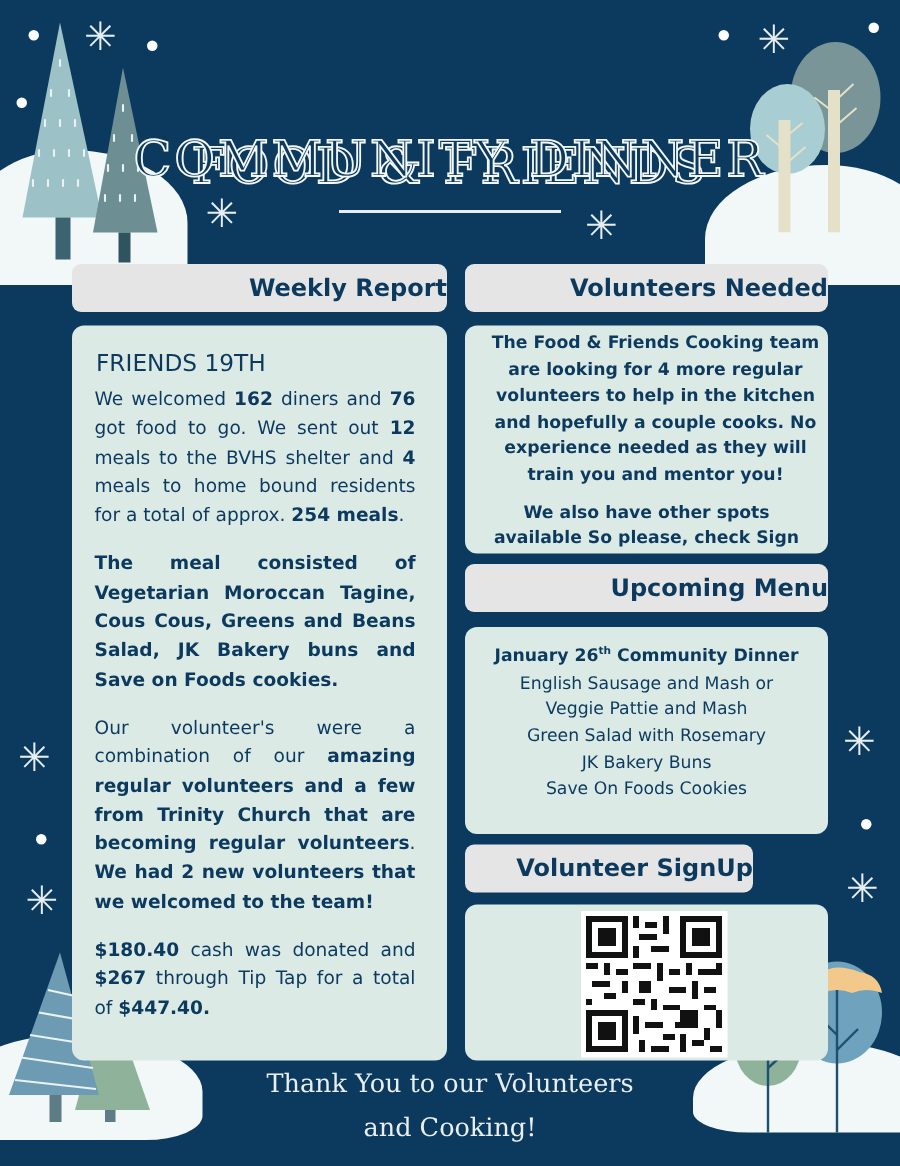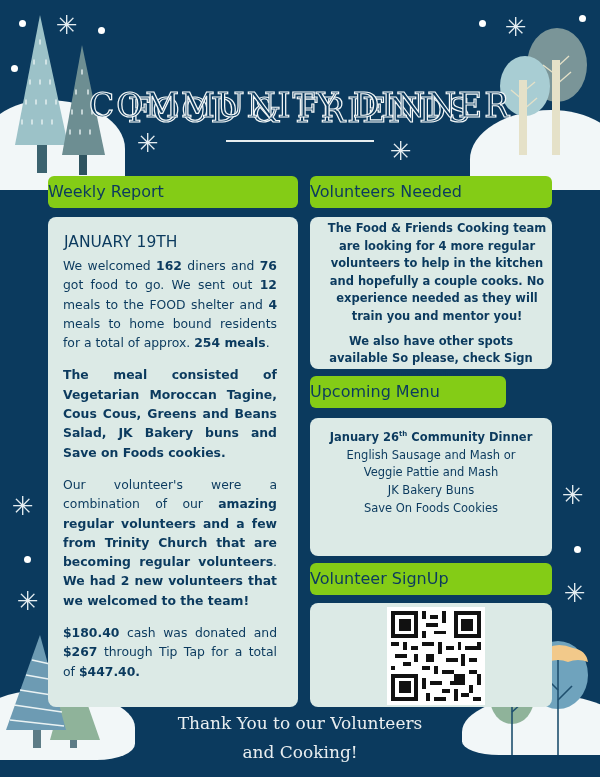--- a/index.html
+++ b/index.html
@@ -1,21 +1,21 @@
 <!DOCTYPE html>
 <html><head>
 <meta charset="utf-8">
 <style>
   html, body { margin:0; padding:0; }
   body { width:600px; height:777px; background:#0b3a5e; position:relative; overflow:hidden; font-family:"DejaVu Sans", sans-serif; color:#0b3a5e; }
   .abs { position:absolute; }
   .title { left:0; width:600px; text-align:center; color:#0b3a5e; font-family:"DejaVu Serif", serif; font-size:33px; letter-spacing:2px;
     -webkit-text-stroke:1.2px #f4f8f8; color:#0b3a5e; line-height:40px; }
   .title-line { left:226px; top:140px; width:148px; height:2px; background:#e8eef0; }
-  .header-box { background:#84cc16; border-radius:6px; color:#0b3a5e; text-align:left; font-size:16px; line-height:32px; }
+  .header-box { background:#e5e5e5; border-radius:6px; color:#0b3a5e; text-align:right; font-size:16px; line-height:32px;font-weight:bold; }
   .panel { background:#dceae6; border-radius:8px; }
   .left-text { left:63px; width:214px; font-size:12.4px; line-height:19.3px; text-align:justify; color:#0b3a5e; }
   .left-text p { margin:0 0 13px 0; }
   .right-text { text-align:center; font-size:11.5px; line-height:17.6px; font-weight:bold; }
   .menu-text { text-align:center; font-size:11.5px; line-height:17.7px; }
   b { font-weight:bold; }
   .snow { background:#f2f7f8; }
   .footer { left:0; width:600px; text-align:center; color:#e9eef0; font-family:"DejaVu Serif", serif; font-size:17px; line-height:29px; }
   .star { color:#e6eef2; font-size:26px; line-height:26px; }
   .dot { width:7px; height:7px; border-radius:50%; background:#ffffff; }
@@ -119,47 +119,48 @@
 <div class="abs dot" style="left:579px;top:15px;"></div>
 <div class="abs dot" style="left:24px;top:556px;"></div>
 <div class="abs dot" style="left:574px;top:546px;"></div>
 
 <div class="abs title" style="top:47px;margin-top:44px;">FOOD &amp; FRIENDS</div>
 <div class="abs title" style="top:86px;">COMMUNITY DINNER</div>
 <div class="abs title-line"></div>
 
 <div class="abs header-box" style="left:48px;top:176px;width:250px;height:32px;">Weekly Report</div>
 <div class="abs panel" style="left:48px;top:217px;width:250px;height:490px;"></div>
-<div class="abs" style="left:64px;top:233px;font-size:15.5px;color:#0b3a5e;">JANUARY 19TH</div>
+<div class="abs" style="left:64px;top:233px;font-size:15.5px;color:#0b3a5e;">FRIENDS 19TH</div>
 
 <div class="abs left-text" style="top:256px;">
-  <p><span>We welcomed </span><b>162</b><span> diners and </span><b>76</b><span> got food to go.  We sent out </span><b>12</b><span> meals to the FOOD shelter and </span><b>4</b><span> meals to home bound residents for a total of approx. </span><b>254 meals</b><span>.</span></p>
+  <p><span>We welcomed </span><b>162</b><span> diners and </span><b>76</b><span> got food to go.  We sent out </span><b>12</b><span> meals to the BVHS shelter and </span><b>4</b><span> meals to home bound residents for a total of approx. </span><b>254 meals</b><span>.</span></p>
   <p><b>The meal consisted of Vegetarian Moroccan Tagine, Cous Cous, Greens and Beans Salad, JK Bakery buns and Save on Foods cookies.</b></p>
   <p><span>Our volunteer's were a combination of our </span><b>amazing regular volunteers and a few from Trinity Church that are becoming regular volunteers</b><span>. </span><b>We had 2 new volunteers that we welcomed to the team!</b></p>
   <p style="margin-bottom:0;"><b>$180.40</b><span> cash was donated and </span><b>$267</b><span> through Tip Tap for a total of </span><b>$447.40.</b></p>
 </div>
 
 <div class="abs header-box" style="left:310px;top:176px;width:242px;height:32px;">Volunteers Needed</div>
 <div class="abs panel" style="left:310px;top:217px;width:242px;height:152px;"></div>
 <div class="abs right-text" style="left:312px;top:220px;width:238px;">
   <div style="margin-bottom:7px;margin-left:12px;">The Food &amp; Friends Cooking team are looking for 4 more regular volunteers to help in the kitchen and hopefully a couple cooks.  No experience needed as they will train you and mentor you!</div>
   <div style="padding:0 8px;">We also have other spots available So please, check Sign up Genius.</div>
 </div>
 
-<div class="abs header-box" style="left:310px;top:376px;width:196px;height:32px;">Upcoming Menu</div>
+<div class="abs header-box" style="left:310px;top:376px;width:242px;height:32px;">Upcoming Menu</div>
 <div class="abs panel" style="left:310px;top:418px;width:242px;height:138px;"></div>
 <div class="abs menu-text" style="left:312px;top:426px;width:238px;">
   <div style="font-weight:bold;"><span>January 26</span><sup style="font-size:7px;">th</sup><span> Community Dinner</span></div>
   <div>English Sausage and Mash or</div>
   <div>Veggie Pattie and Mash</div>
+  <div>Green Salad with Rosemary</div>
   <div>JK Bakery Buns</div>
   <div>Save On Foods Cookies</div>
 </div>
 
-<div class="abs header-box" style="left:310px;top:563px;width:242px;height:32px;">Volunteer SignUp</div>
+<div class="abs header-box" style="left:310px;top:563px;width:192px;height:32px;">Volunteer SignUp</div>
 <div class="abs panel" style="left:310px;top:603px;width:242px;height:104px;"></div>
 
 <svg class="abs" style="left:387px;top:607px;" width="98" height="98" viewBox="0 0 25 25" shape-rendering="crispEdges">
   <rect width="25" height="25" fill="#ffffff"></rect>
   <g fill="#111">
     <rect x="1" y="1" width="7" height="7"></rect>
       <rect x="2" y="2" width="5" height="5" fill="#fff"></rect>
       <rect x="3" y="3" width="3" height="3"></rect>
     <rect x="17" y="1" width="7" height="7"></rect>
       <rect x="18" y="2" width="5" height="5" fill="#fff"></rect>

